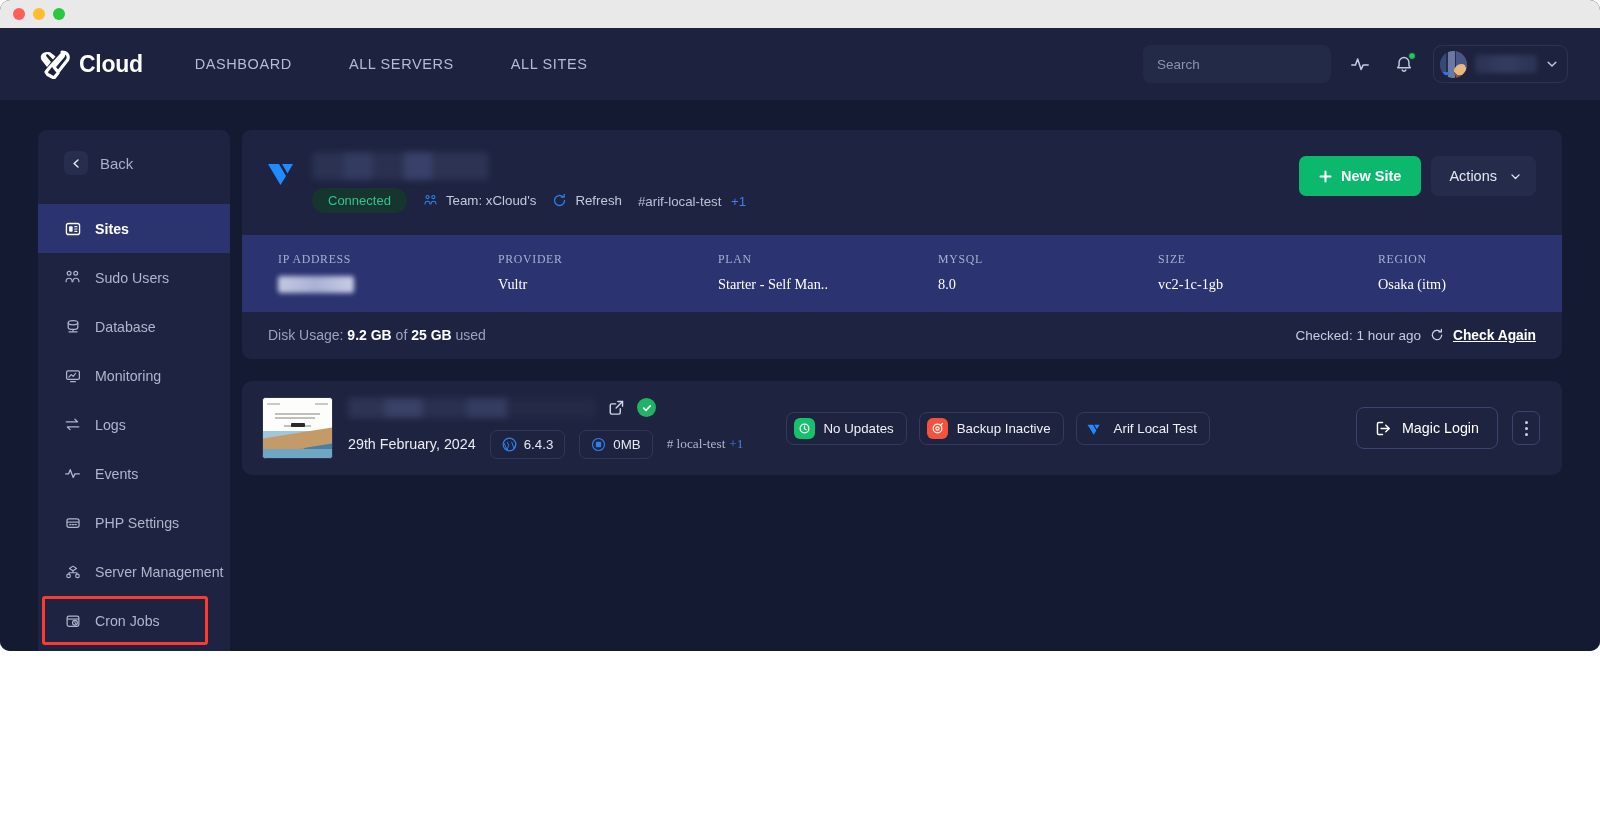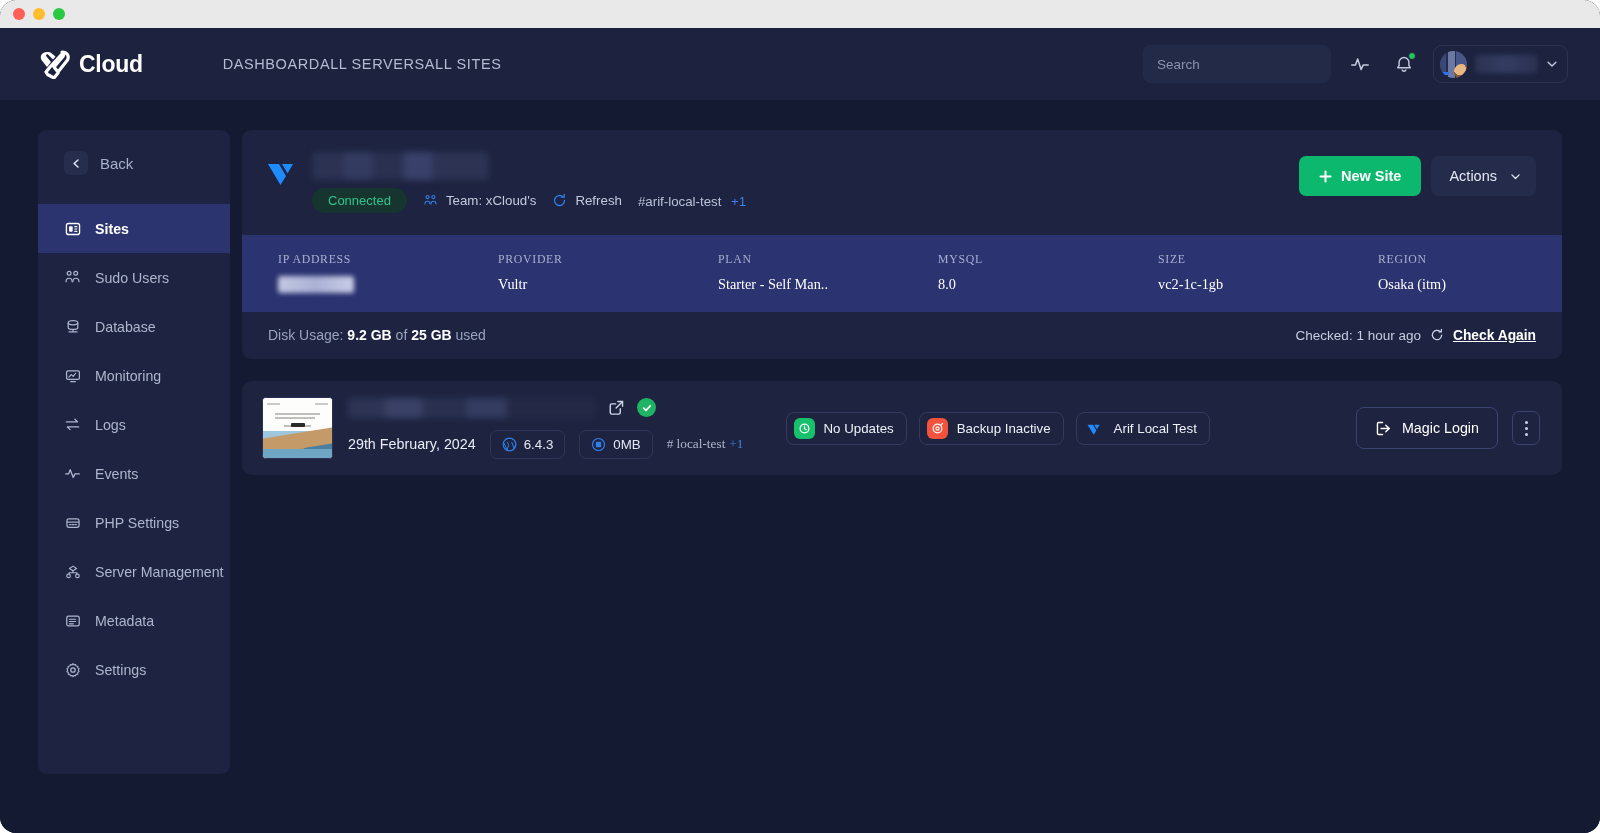--- a/index.html
+++ b/index.html
@@ -5,23 +5,23 @@
   * { box-sizing: border-box; margin: 0; padding: 0; }
   html, body {
     width: 1600px; height: 833px;
     background: #ffffff;
     font-family: "Liberation Sans", sans-serif;
     overflow: hidden;
   }
 
   .window {
     position: relative;
-    width: 1600px; height: 833px;
+    width: 1600px; height: 651px;
     background: #0f172a;
-    border-radius: 16px;
+    border-radius: 10px;
     overflow: hidden;
   }
 
   
   .titlebar {
     height: 28px;
     background: #e9e9e9;
     display: flex; align-items: center;
     padding-left: 13px;
     gap: 8px;
@@ -45,21 +45,21 @@
     background: #1d233f;
     display: flex; align-items: center;
     padding: 0 32px 0 38px;
   }
   .brand { display: flex; align-items: center; gap: 7px; }
   .brand-mark { width: 34px; height: 30px; }
   .brand-text {
     color: #ffffff; font-size: 23px; font-weight: 700;
     letter-spacing: -0.3px;
   }
-  .nav-links { display: flex; align-items: flex-end; margin-left: 80px; }
+  .nav-links { display: flex; align-items: flex-end; margin-left: 52px; gap: 57px; }
   .nav-link {
     color: #b4bbd2; font-size: 14.5px; font-weight: 500;
     letter-spacing: 0.6px; cursor: pointer; white-space: nowrap;
   }
   .topnav-right {
     margin-left: auto; display: flex; align-items: center; gap: 14px;
   }
   .searchbox {
     width: 188px; height: 38px;
     background: #232a48; border-radius: 8px;
@@ -522,20 +522,31 @@
             <svg width="16" height="16" viewBox="0 0 18 18" fill="none">
               <path d="M9 2.4 L13 5 L9 7.6 L5 5 Z" stroke="#aeb6cd" stroke-width="1.3" stroke-linejoin="round"></path>
               <circle cx="4" cy="13.4" r="2" stroke="#aeb6cd" stroke-width="1.3"></circle>
               <circle cx="14" cy="13.4" r="2" stroke="#aeb6cd" stroke-width="1.3"></circle>
               <path d="M9 7.6 v2.2 M9 9.8 H4.6 v1.6 M9 9.8 h4.4 v1.6" stroke="#aeb6cd" stroke-width="1.3"></path>
             </svg>
           </span>
           <span class="nav-label">Server Management</span>
         </div>
 
+        <div class="nav-item highlight">
+          <span class="nav-ico">
+            <svg width="16" height="16" viewBox="0 0 18 18" fill="none">
+              <rect x="2.4" y="3.4" width="13.2" height="11.6" rx="2" stroke="#aeb6cd" stroke-width="1.4"></rect>
+              <path d="M2.4 6.8 h13.2" stroke="#aeb6cd" stroke-width="1.3"></path>
+              <circle cx="11.2" cy="11" r="2.7" stroke="#aeb6cd" stroke-width="1.3"></circle>
+              <path d="M11.2 9.6 v1.5 l1 .8" stroke="#aeb6cd" stroke-width="1.2" stroke-linecap="round"></path>
+            </svg>
+          </span>
+          <span class="nav-label">Cron Jobs</span>
+        </div>
 
         <div class="nav-item">
           <span class="nav-ico">
             <svg width="16" height="16" viewBox="0 0 18 18" fill="none">
               <rect x="2" y="3.6" width="14" height="11" rx="2" stroke="#aeb6cd" stroke-width="1.4"></rect>
               <path d="M5 7 h7 M5 9.6 h7 M5 12.2 h4.4" stroke="#aeb6cd" stroke-width="1.3" stroke-linecap="round"></path>
             </svg>
           </span>
           <span class="nav-label">Metadata</span>
         </div>

